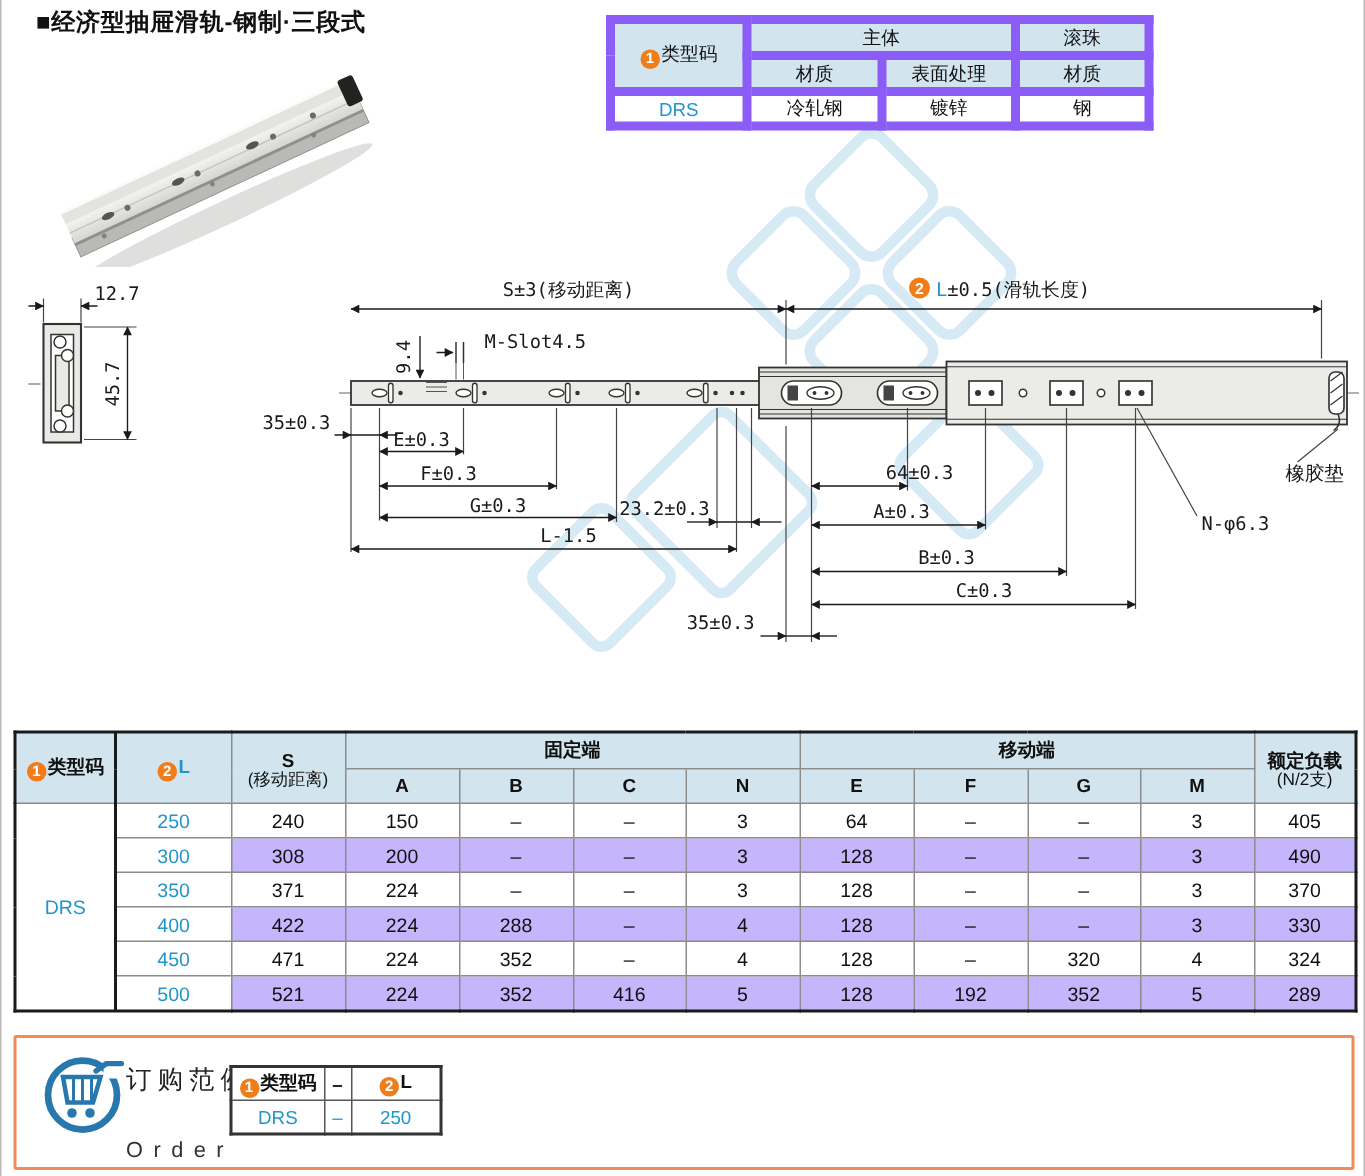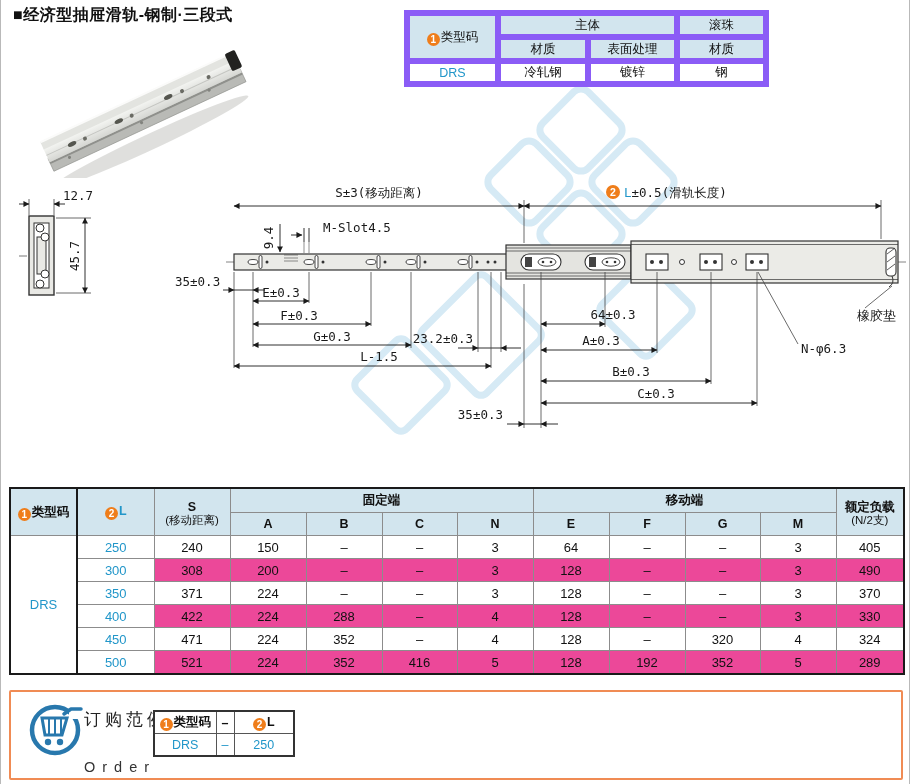--- a/index.html
+++ b/index.html
@@ -1,21 +1,21 @@
 <!DOCTYPE html>
 <html><head>
 <meta charset="utf-8">
 <style>
   html,body{margin:0;padding:0;background:#fff;}
   .page{position:relative;width:910px;height:784px;background:#fff;overflow:hidden;
         font-family:"Liberation Sans",sans-serif;color:#111;
         border-left:1px solid #b9b9b9;border-right:1px solid #b9b9b9;box-sizing:border-box;}
   .abs{position:absolute;}
   
-  .title{left:12px;top:5px;font-size:16px;font-weight:700;letter-spacing:.5px;z-index:3;}
+  .title{left:23px;top:5px;font-size:16px;font-weight:700;letter-spacing:.5px;z-index:3;}
   
   .spec{left:403px;top:10px;z-index:3;border-collapse:collapse;table-layout:fixed;}
   .spec th,.spec td{border:6px solid #8b5cf6;padding:0;text-align:center;font-size:12.5px;font-weight:400;}
   .spec th{background:#d2e5ee;height:18px;}
   .spec td{background:#fff;height:17px;}
   .blue{color:#2196c9;}
   .badge{display:inline-block;width:13px;height:13px;border-radius:50%;background:#ef7d1a;color:#fff;
          font-size:10px;font-weight:700;line-height:13px;text-align:center;vertical-align:-2px;margin-right:1px;}
   .note-top{left:401px;top:69px;width:374px;font-size:13px;line-height:17px;z-index:3;}
   .ring{display:inline-block;width:8px;height:8px;border:3px solid #e8488f;border-radius:50%;background:#fff;
@@ -23,21 +23,21 @@
   .sq-note{left:268px;top:443px;font-size:13px;z-index:3;}
   .excl{display:inline-block;width:14px;height:14px;border-radius:3px;background:#ee6fa4;color:#fff;
         font-size:11px;font-weight:700;line-height:14px;text-align:center;vertical-align:-2px;margin-right:2px;}
   
   .main-tbl{left:8px;top:487px;z-index:3;border-collapse:collapse;table-layout:fixed;border:2px solid #1a1a1a;}
   .main-tbl th,.main-tbl td{border:1px solid #8c8c8c;padding:0;text-align:center;}
   .main-tbl th{background:#d2e5ee;font-size:12.5px;font-weight:700;height:22px;}
   .main-tbl th.gr{height:23px;}
   .main-tbl td{font-size:13px;height:22px;background:#fff;}
   .main-tbl .code-col{border-right:2px solid #1a1a1a;}
-  .main-tbl tr.alt td{background:#ec4899;}
+  .main-tbl tr.alt td{background:#c4b5fd;}
   .main-tbl tr.alt td.l-cell,.main-tbl tr td.l-cell{background:#fff;}
   .main-tbl td.l-cell{color:#2196c9;}
   .main-tbl td.code-cell{background:#fff;color:#2196c9;border-right:2px solid #1a1a1a;}
   .sub2{font-size:11.5px;font-weight:400;display:block;line-height:13px;}
   .hline1{display:block;line-height:14px;margin-top:2px;}
   
   .order-box{left:8px;top:690px;width:894px;height:90px;border:2px solid #f08b54;border-radius:2px;
              box-sizing:border-box;z-index:3;background:transparent;}
   .order-cn{position:absolute;left:73px;top:16px;font-size:17px;letter-spacing:4px;color:#222;}
   .order-en{position:absolute;left:73px;top:43px;font-size:14.5px;letter-spacing:7px;color:#333;margin-top:24px;}

